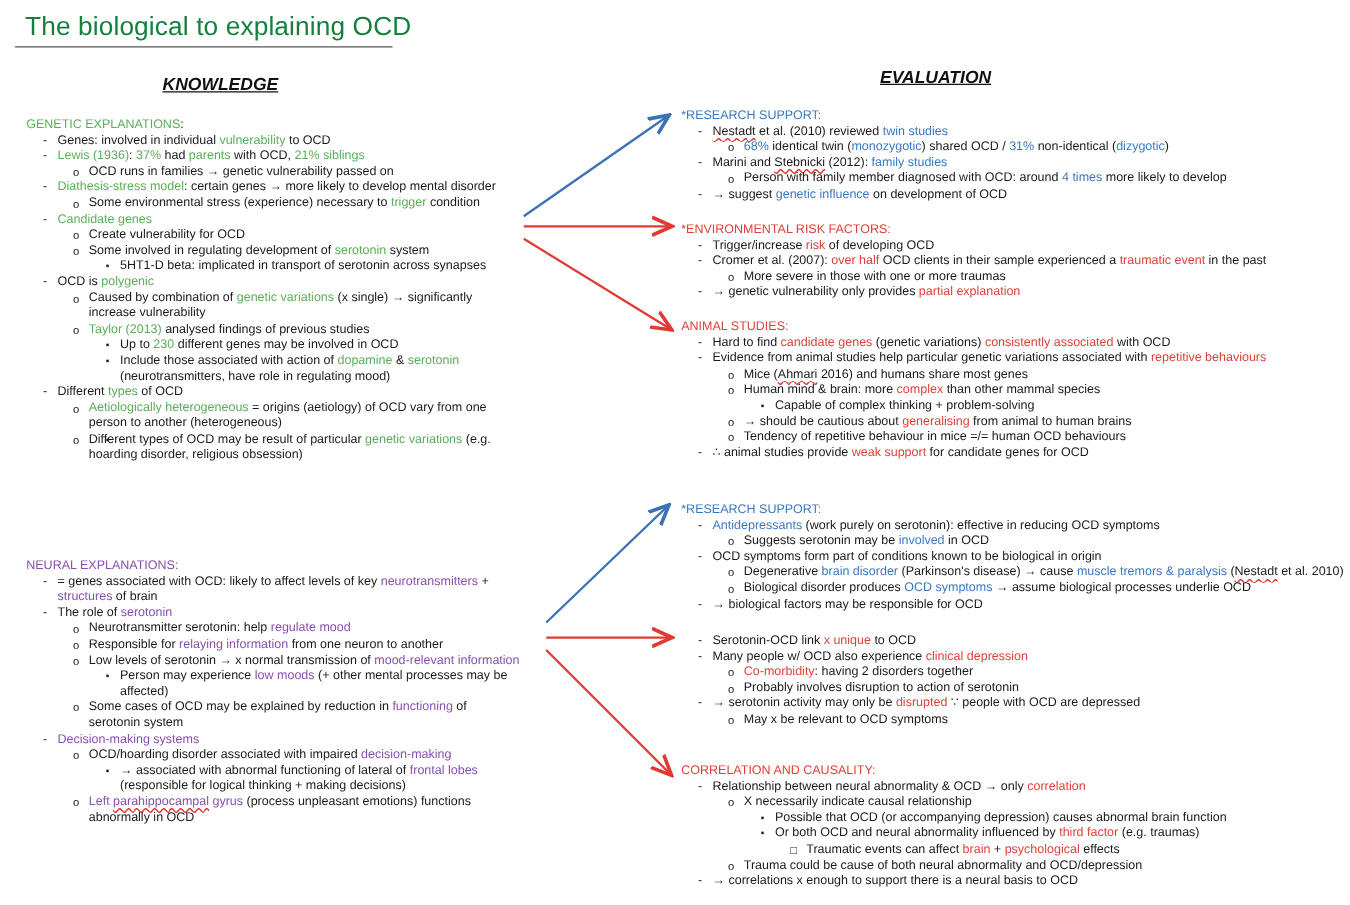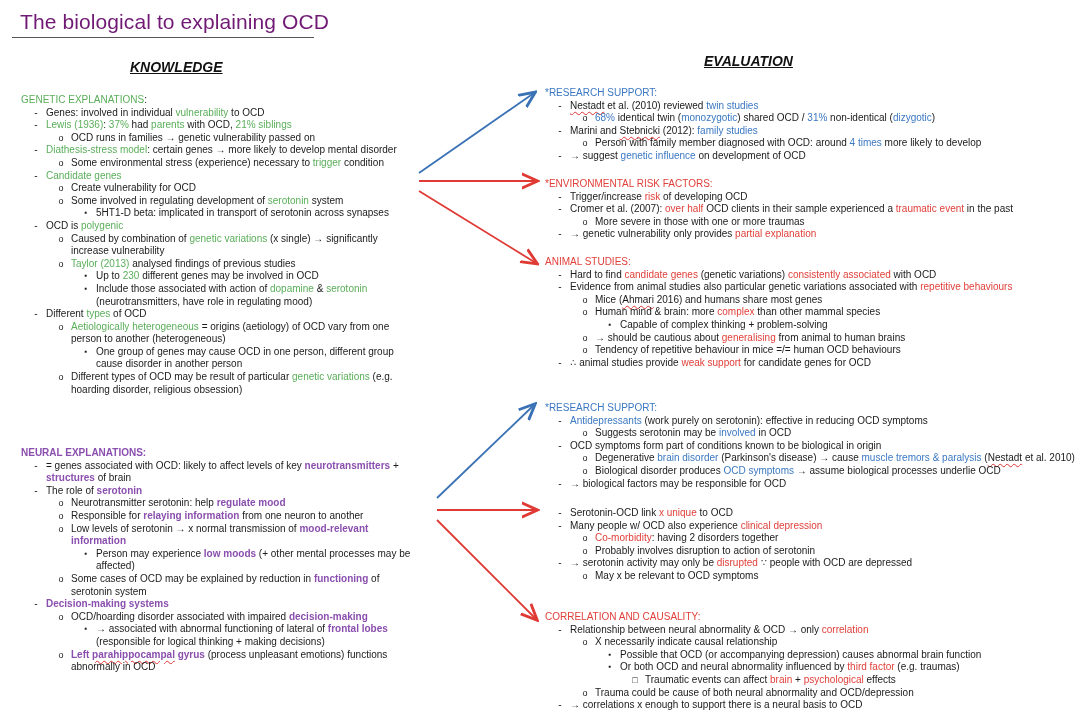--- a/index.html
+++ b/index.html
@@ -1,38 +1,38 @@
 <!DOCTYPE html>
 <html><head>
 <meta charset="utf-8">
 <style>
   html, body { margin: 0; padding: 0; background: #ffffff; }
   body { width: 1080px; height: 724px; position: relative; overflow: hidden;
          font-family: "Liberation Sans", "DejaVu Sans", sans-serif; color: #1a1a1a; }
-  .title { position: absolute; left: 20px; top: 10px; font-size: 21px; color: #701a75; letter-spacing: 0.1px; }
+  .title { position: absolute; left: 20px; top: 10px; font-size: 21px; color: #15803d; letter-spacing: 0.1px; }
   .title-rule { position: absolute; left: 12px; top: 37px; width: 302px; height: 1px; background: #555; }
   .heading { position: absolute; font-size: 14px; font-weight: bold; font-style: italic; text-decoration: underline; color: #111; }
   .col { position: absolute; font-size: 10px; line-height: 12.6px; }
   .col-left { left: 21px; width: 395px; }
   .col-right { left: 545px; width: 530px; }
   .section { position: absolute; }
   .sec-title { font-size: 10px; }
   ul.lv { list-style: none; margin: 0; padding: 0; }
   ul.lv li { position: relative; }
   .l1 { padding-left: 25px; }
   .l2 { padding-left: 50px; }
   .l3 { padding-left: 75px; }
   .l4 { padding-left: 100px; }
   .mk { position: absolute; top: 0; width: 14px; text-align: center; }
   .l1 .mk { left: 8px; }
   .l2 .mk { left: 33px; font-size: 9px; }
   .l3 .mk { left: 58px; font-size: 8px; }
   .l4 .mk { left: 83px; font-size: 9px; }
   .g { color: #5aae5a; }
-  .p { color: #8a4fae; font-weight: bold; }
+  .p { color: #8a4fae; }
   .b { color: #3b78c2; }
   .r { color: #e0403a; margin-top: 36px; }
   .sq { text-decoration: underline wavy #d33; text-underline-offset: 2px; }
   svg.arrows { position: absolute; left: 0; top: 0; width: 1080px; height: 724px; pointer-events: none; }
 </style>
 </head>
 <body>
 
 <div class="title">The biological to explaining OCD</div>
 <div class="title-rule"></div>
@@ -53,21 +53,21 @@
         <li class="l2"><span class="mk">o</span><span>Create vulnerability for OCD</span></li>
         <li class="l2"><span class="mk">o</span><span>Some involved in regulating development of </span><span class="g">serotonin</span><span> system</span></li>
         <li class="l3"><span class="mk">▪</span><span>5HT1-D beta: implicated in transport of serotonin across synapses</span></li>
         <li class="l1"><span class="mk">-</span><span>OCD is </span><span class="g">polygenic</span></li>
         <li class="l2"><span class="mk">o</span><span>Caused by combination of </span><span class="g">genetic variations</span><span> (x single) → significantly increase vulnerability</span></li>
         <li class="l2"><span class="mk">o</span><span class="g">Taylor (2013)</span><span> analysed findings of previous studies</span></li>
         <li class="l3"><span class="mk">▪</span><span>Up to </span><span class="g">230</span><span> different genes may be involved in OCD</span></li>
         <li class="l3"><span class="mk">▪</span><span>Include those associated with action of </span><span class="g">dopamine</span><span> &amp; </span><span class="g">serotonin</span><span> (neurotransmitters, have role in regulating mood)</span></li>
         <li class="l1"><span class="mk">-</span><span>Different </span><span class="g">types</span><span> of OCD</span></li>
         <li class="l2"><span class="mk">o</span><span class="g">Aetiologically heterogeneous</span><span> = origins (aetiology) of OCD vary from one person to another (heterogeneous)</span></li>
-        <li class="l3"><span class="mk">▪</span><span>One group of genes may cause OCD in one person, different group cause disorder in another person</span></li>
+        <li class="l3"><span class="mk">▪</span></li>
         <li class="l2"><span class="mk">o</span><span>Different types of OCD may be result of particular </span><span class="g">genetic variations</span><span> (e.g. hoarding disorder, religious obsession)</span></li>
       </ul>
     </div>
   <div class="section" style="top:447px; left:0; width:395px;">
       <div class="sec-title"><span class="p">NEURAL EXPLANATIONS:</span></div>
       <ul class="lv">
         <li class="l1"><span class="mk">-</span><span>= genes associated with OCD: likely to affect levels of key </span><span class="p">neurotransmitters</span><span> + </span><span class="p">structures</span><span> of brain</span></li>
         <li class="l1"><span class="mk">-</span><span>The role of </span><span class="p">serotonin</span></li>
         <li class="l2"><span class="mk">o</span><span>Neurotransmitter serotonin: help </span><span class="p">regulate mood</span></li>
         <li class="l2"><span class="mk">o</span><span>Responsible for </span><span class="p">relaying information</span><span> from one neuron to another</span></li>
@@ -99,21 +99,21 @@
         <li class="l1"><span class="mk">-</span><span>Trigger/increase </span><span class="r">risk</span><span> of developing OCD</span></li>
         <li class="l1"><span class="mk">-</span><span>Cromer et al. (2007): </span><span class="r">over half</span><span> OCD clients in their sample experienced a </span><span class="r">traumatic event</span><span> in the past</span></li>
         <li class="l2"><span class="mk">o</span><span>More severe in those with one or more traumas</span></li>
         <li class="l1"><span class="mk">-</span><span>→ genetic vulnerability only provides </span><span class="r">partial explanation</span></li>
       </ul>
     </div>
   <div class="section" style="top:256px; left:0; width:530px;">
       <div class="sec-title"><span class="r">ANIMAL STUDIES:</span></div>
       <ul class="lv">
         <li class="l1"><span class="mk">-</span><span>Hard to find </span><span class="r">candidate genes</span><span> (genetic variations) </span><span class="r">consistently associated</span><span> with OCD</span></li>
-        <li class="l1"><span class="mk">-</span><span>Evidence from animal studies also particular genetic variations associated with </span><span class="r">repetitive behaviours</span></li>
+        <li class="l1"><span class="mk">-</span><span>Evidence from animal studies help particular genetic variations associated with </span><span class="r">repetitive behaviours</span></li>
         <li class="l2"><span class="mk">o</span><span>Mice (</span><span class="sq">Ahmari</span><span> 2016) and humans share most genes</span></li>
         <li class="l2"><span class="mk">o</span><span>Human mind &amp; brain: more </span><span class="r">complex</span><span> than other mammal species</span></li>
         <li class="l3"><span class="mk">▪</span><span>Capable of complex thinking + problem-solving</span></li>
         <li class="l2"><span class="mk">o</span><span>→ should be cautious about </span><span class="r">generalising</span><span> from animal to human brains</span></li>
         <li class="l2"><span class="mk">o</span><span>Tendency of repetitive behaviour in mice =/= human OCD behaviours</span></li>
         <li class="l1"><span class="mk">-</span><span>∴ animal studies provide </span><span class="r">weak support</span><span> for candidate genes for OCD</span></li>
       </ul>
     </div>
   <div class="section" style="top:402px; left:0; width:530px;">
       <div class="sec-title"><span class="b">*RESEARCH SUPPORT:</span></div>

